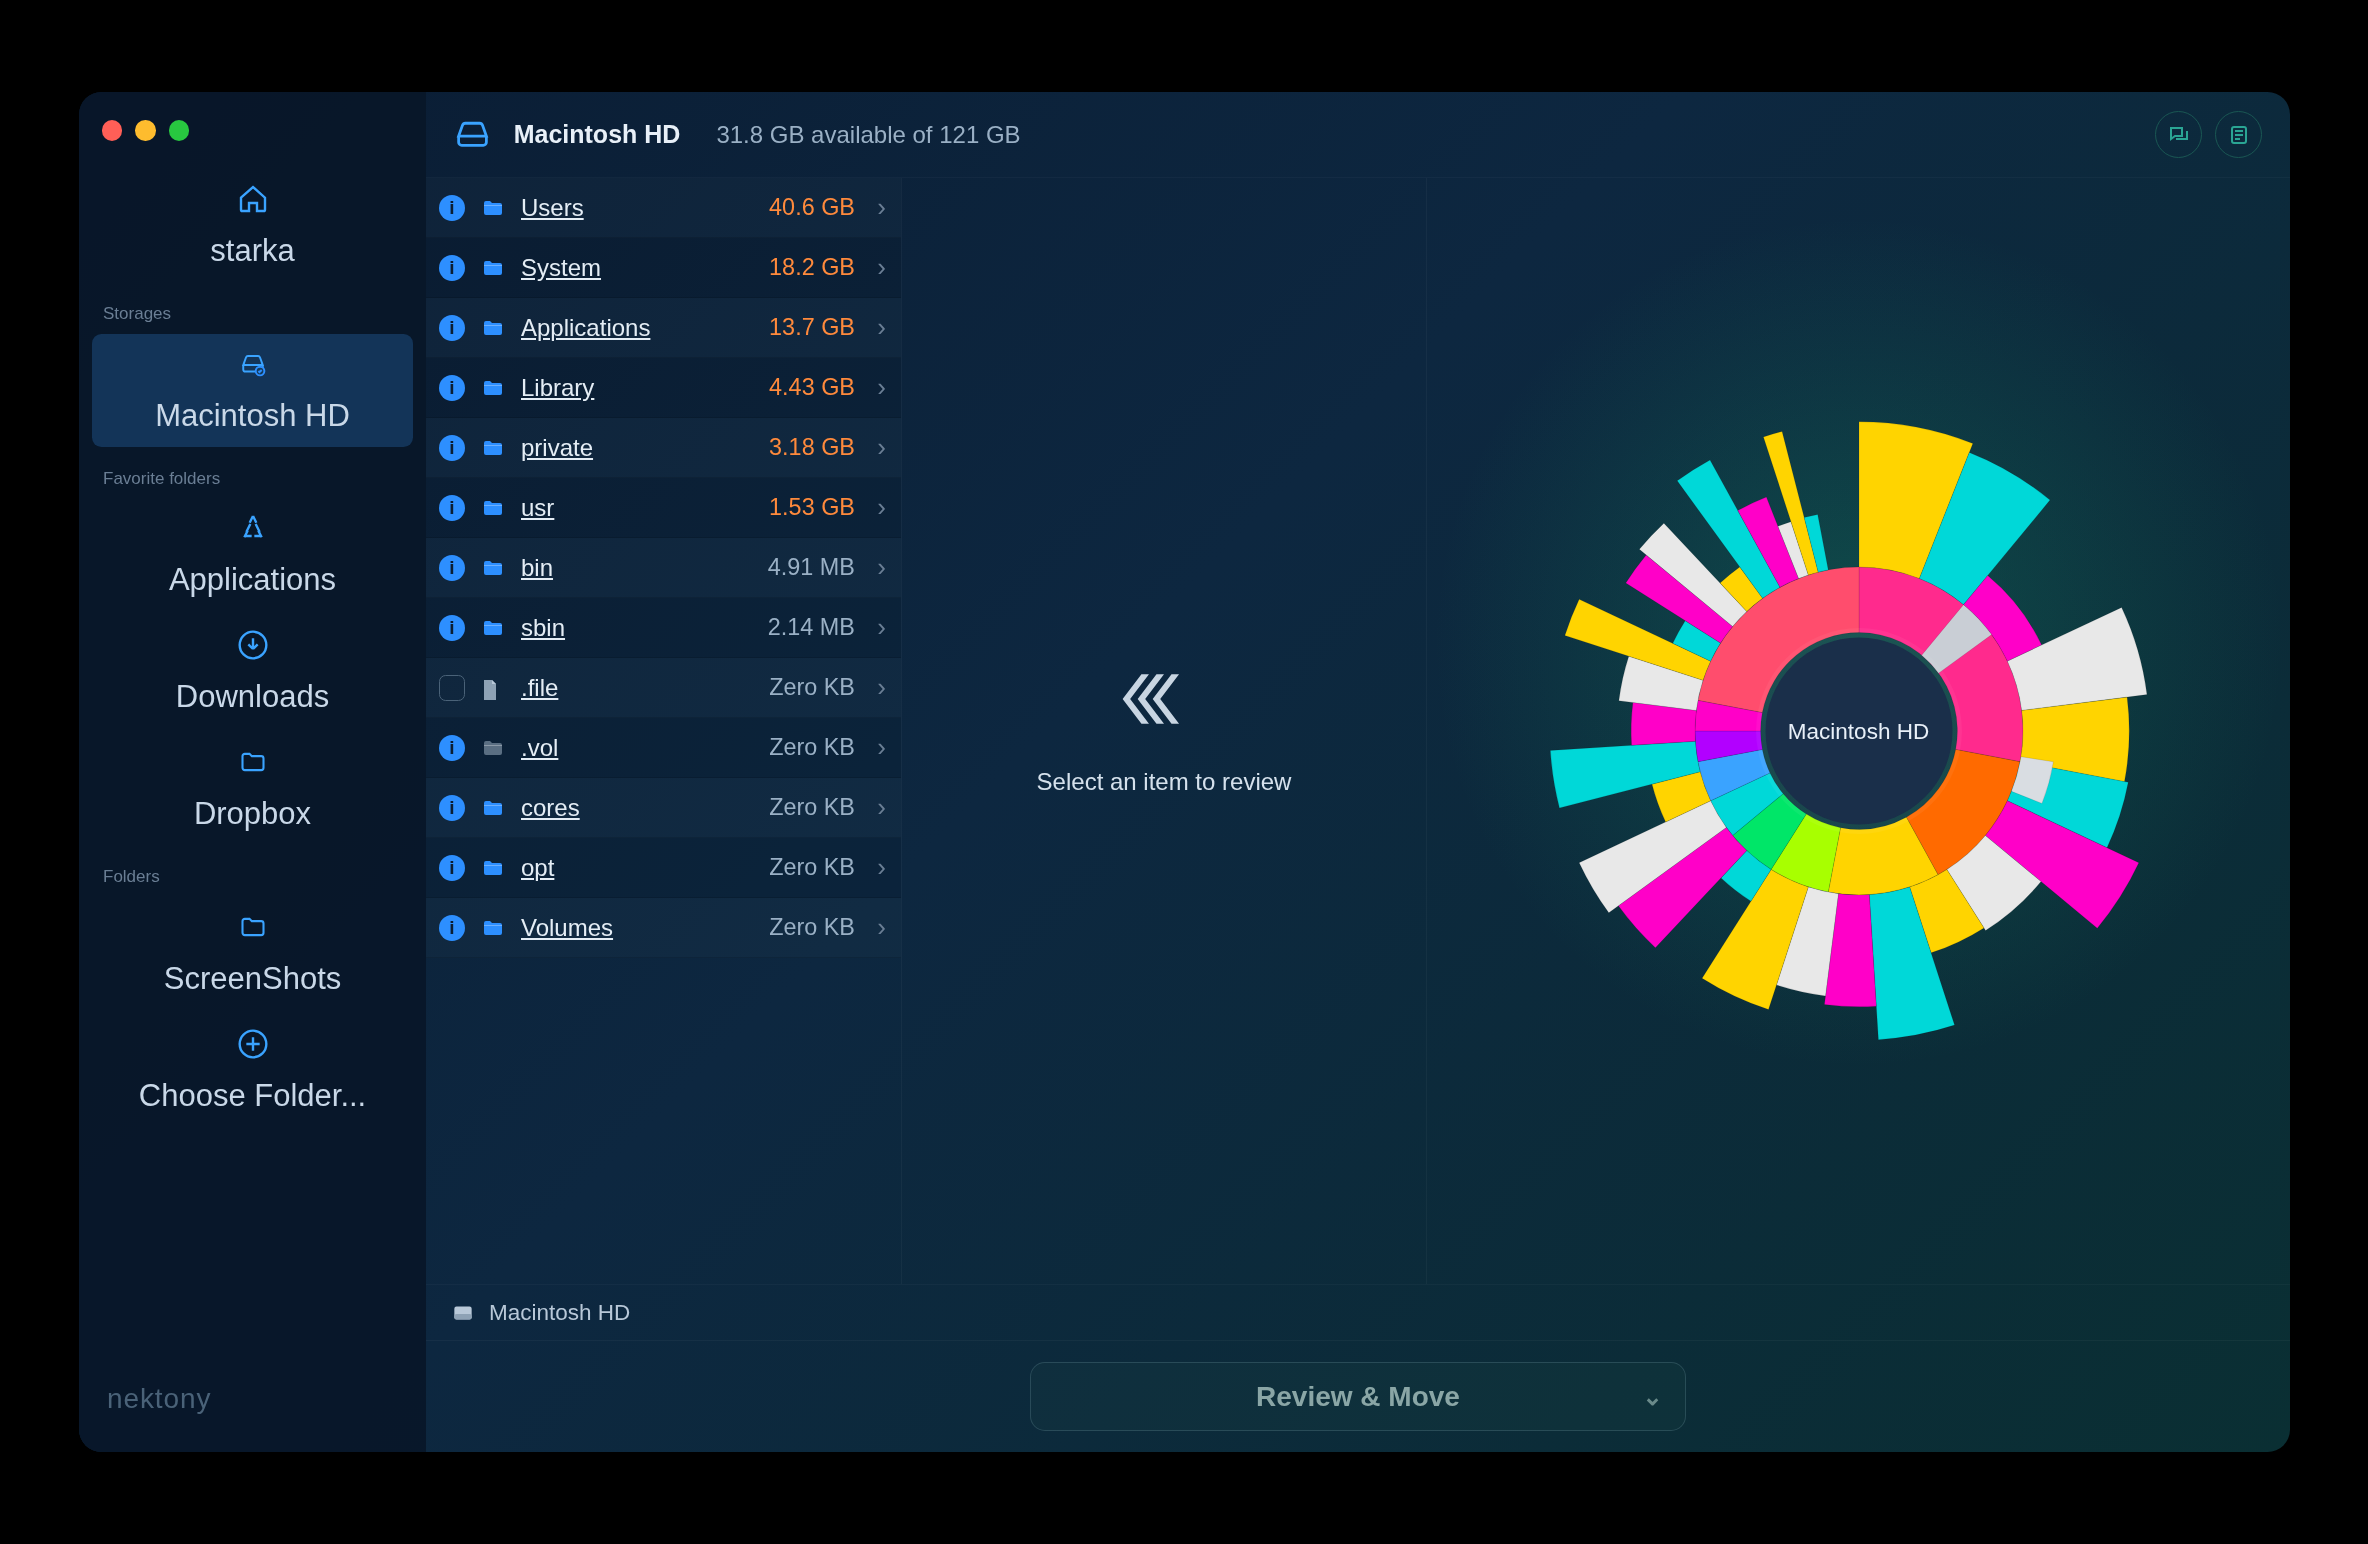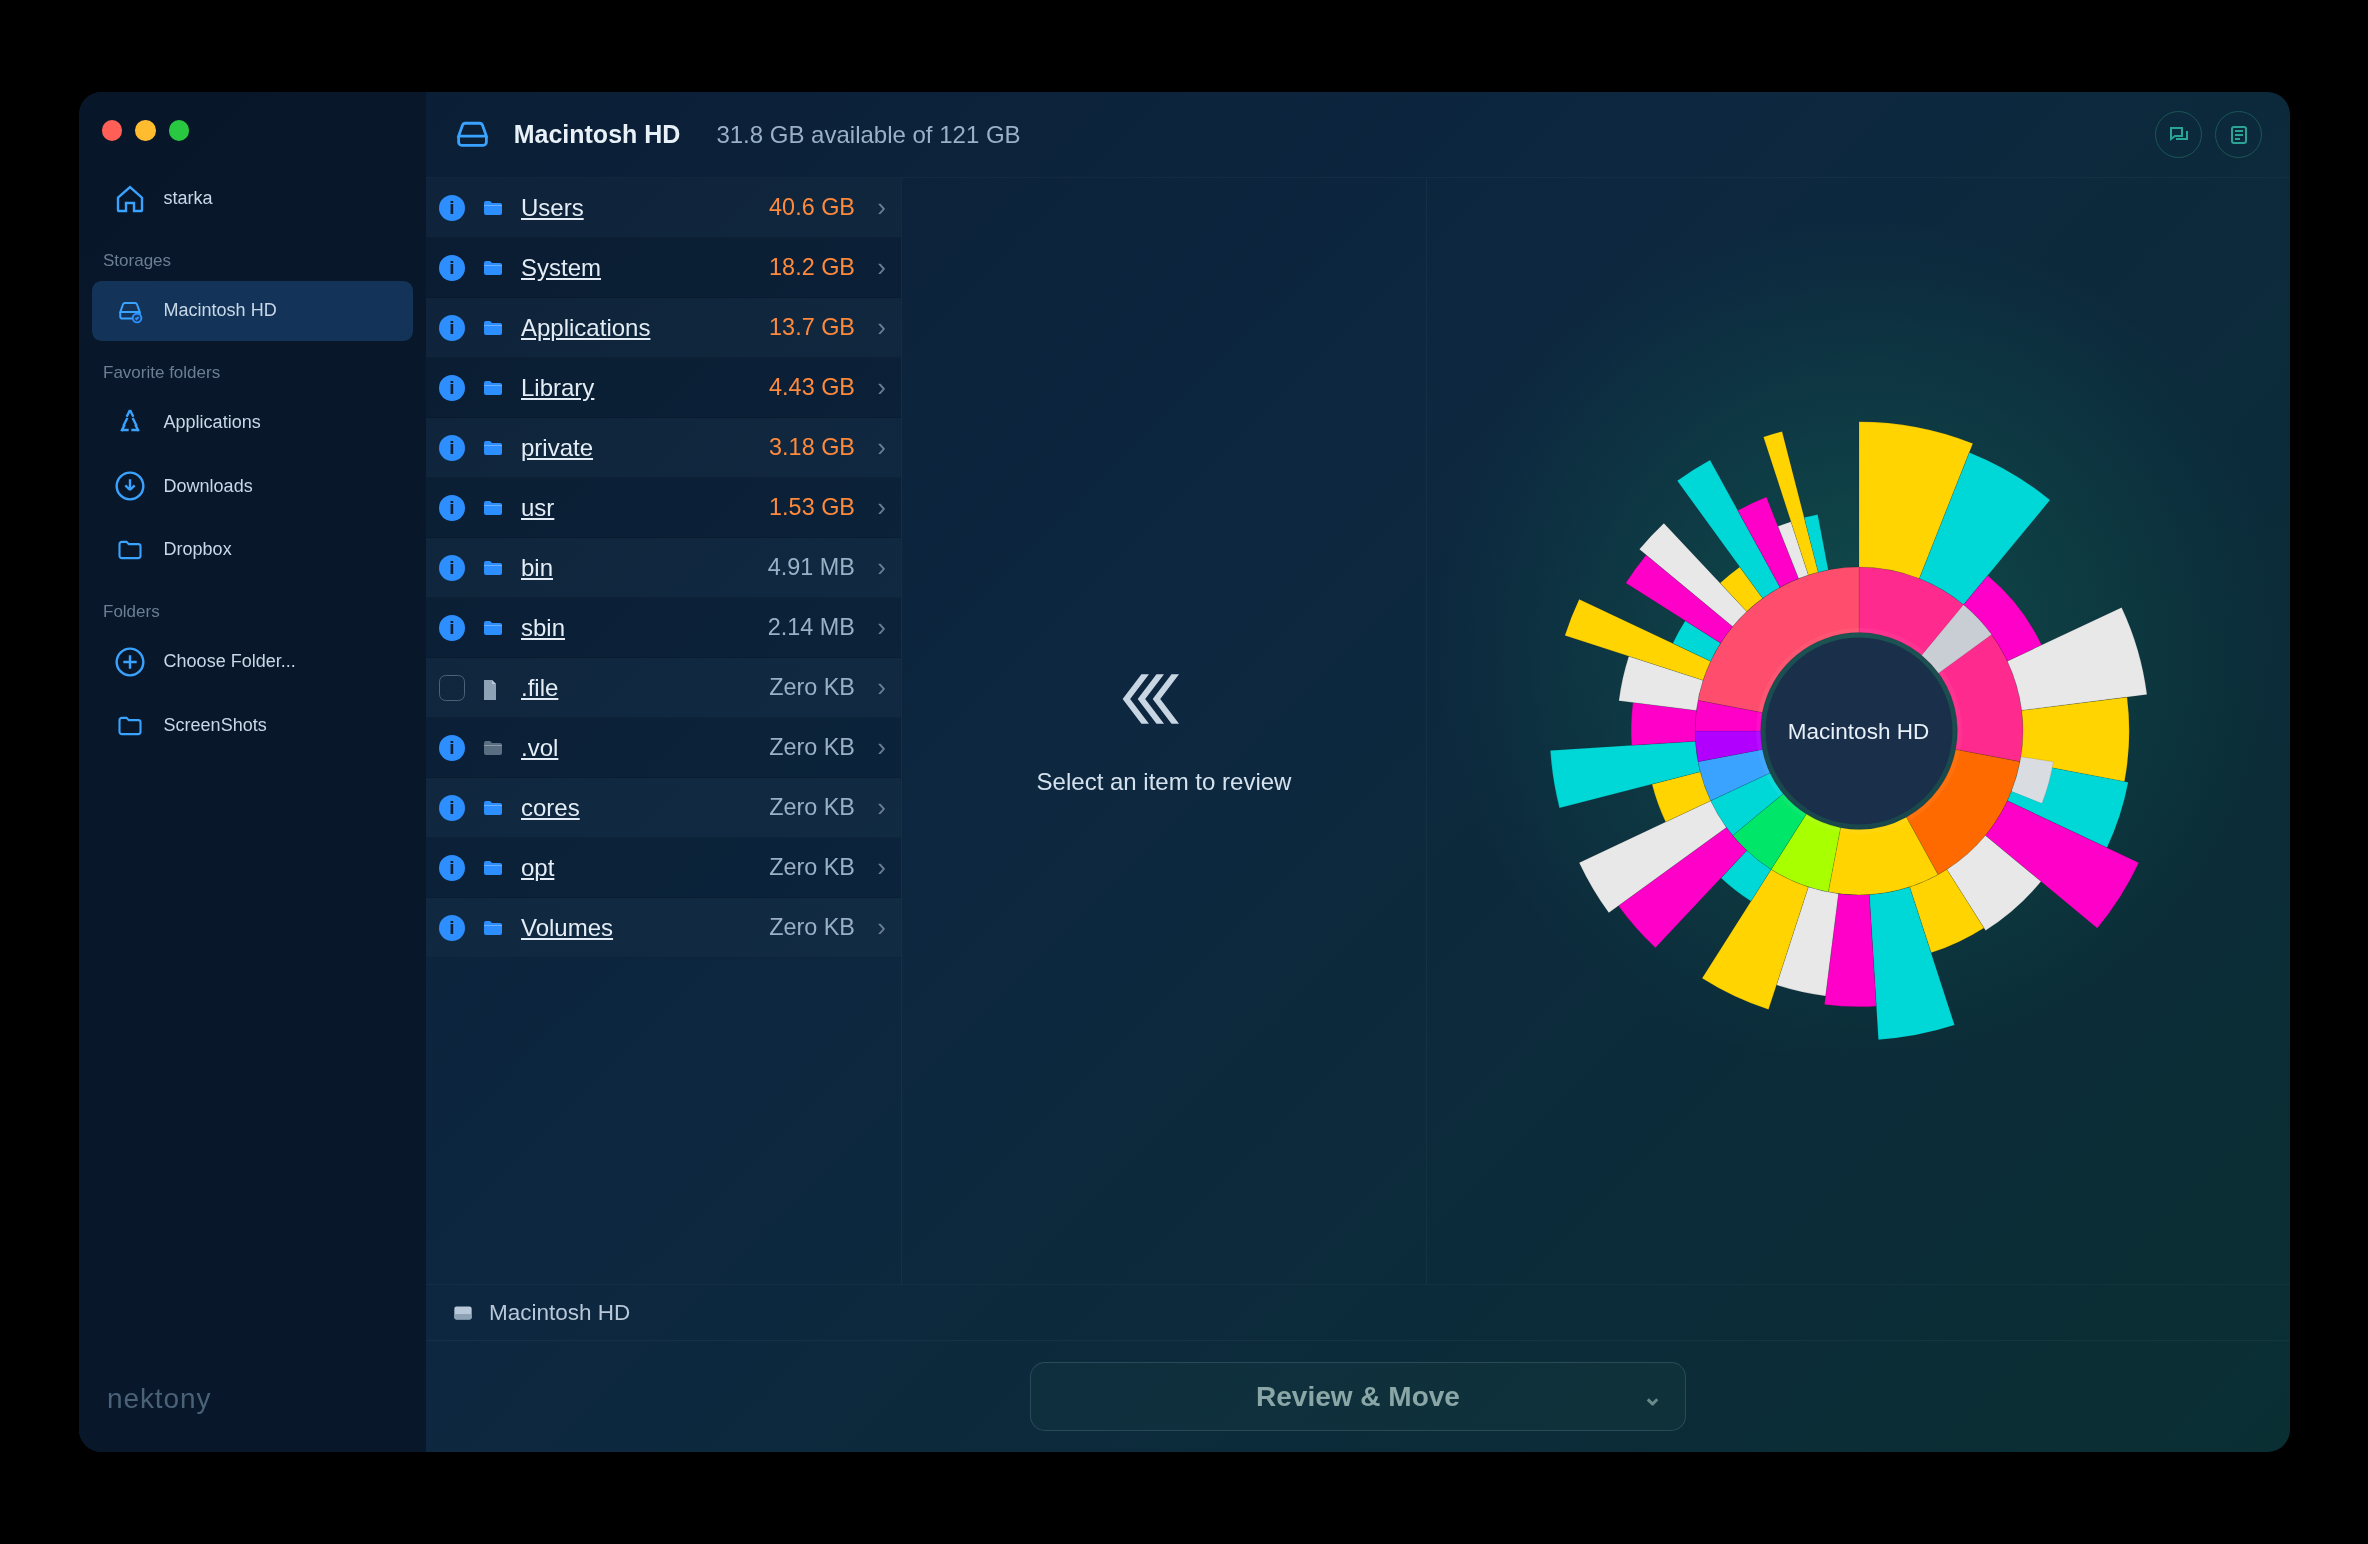--- a/index.html
+++ b/index.html
@@ -8,21 +8,21 @@
   .window {
     width: 2211px; height: 1360px; border-radius: 22.5px; overflow:hidden;
     background: linear-gradient(135deg, #0a1c33 0%, #0d2740 45%, #0a2f33 100%);
     display:flex; position:relative;
     box-shadow: 0 19px 56px rgba(0,0,0,0.6);
   }
   .sidebar { width: 347px; flex: 0 0 347px; background: rgba(8,22,40,0.9); display:flex; flex-direction:column; padding-top:17px;}
   .traffic { display:flex; gap:13px; padding: 11.2px 22.5px 26px 22.5px;}
   .dot { width:20.6px; height:20.6px; border-radius:50%; }
   .dot.red{background:#ff5f57;} .dot.yellow{background:#febc2e;} .dot.green{background:#28c840;}
-  .side-item { display:flex; align-items:center; gap:17px; padding: 13px 20.6px; color:#c9d8e8; font-size:18px; cursor:pointer; border-radius:9.4px; margin: 1.9px 13px;}
+  .side-item { display:flex; align-items:center; gap:17px; padding: 13px 20.6px; color:#c9d8e8; font-size:31px; cursor:pointer; border-radius:9.4px; margin: 1.9px 13px; flex-direction: column;}
   .side-item.active { background:#133458; }
   .side-icon { width:34px; height:34px; flex:0 0 34px; color:#3aa3ff; display:flex; align-items:center; justify-content:center;}
   .side-section { color:#6a7e94; font-size:17px; padding: 20.6px 24px 7.5px 24px; }
   .brand { margin-top:auto; padding: 22.5px 28px 37px 28px; color:#4a6278; font-size:28px; letter-spacing:0.9px; font-weight:300;}
   .main { flex:1; display:flex; flex-direction:column; }
   .topbar { height:86px; display:flex; align-items:center; padding: 0 28px; gap:19px; border-bottom: 0.9px solid rgba(255,255,255,0.03);}
   .disk-icon { width:37px; height:37px; color:#3aa3ff; }
   .disk-name { color:#e8f0f8; font-size:25px; font-weight:600; margin-left:3.7px;}
   .disk-avail { color:#9ab0c5; font-size:24px; margin-left:17px;}
   .topbar-actions { margin-left:auto; display:flex; gap:13px;}
@@ -118,34 +118,34 @@
               <path d="M3 7a2 2 0 0 1 2-2h4l2 2h8a2 2 0 0 1 2 2v8a2 2 0 0 1-2 2H5a2 2 0 0 1-2-2z"></path>
             </svg>
         </span>
         <span>Dropbox</span>
       </div>
 
       <div class="side-section">Folders</div>
 
       <div class="side-item">
         <span class="side-icon">
+          <svg viewBox="0 0 24 24" width="32" height="28" fill="none" stroke="currentColor" stroke-width="1.8">
+              <path d="M3 7a2 2 0 0 1 2-2h4l2 2h8a2 2 0 0 1 2 2v8a2 2 0 0 1-2 2H5a2 2 0 0 1-2-2z"></path>
+            </svg>
+        </span>
+        <span>ScreenShots</span>
+      </div>
+      <div class="side-item">
+        <span class="side-icon">
           <svg viewBox="0 0 24 24" width="32" height="32" fill="none" stroke="currentColor" stroke-width="1.8">
               <circle cx="12" cy="12" r="10"></circle>
               <path d="M12 7v10M7 12h10"></path>
             </svg>
         </span>
         <span>Choose Folder...</span>
-      </div>
-      <div class="side-item">
-        <span class="side-icon">
-          <svg viewBox="0 0 24 24" width="32" height="28" fill="none" stroke="currentColor" stroke-width="1.8">
-              <path d="M3 7a2 2 0 0 1 2-2h4l2 2h8a2 2 0 0 1 2 2v8a2 2 0 0 1-2 2H5a2 2 0 0 1-2-2z"></path>
-            </svg>
-        </span>
-        <span>ScreenShots</span>
       </div>
 
       <div class="brand">nektony</div>
     </div>
 
     <div class="main">
       <div class="topbar">
         <span class="disk-icon">
           <svg viewBox="0 0 24 24" width="37" height="37" fill="none" stroke="currentColor" stroke-width="1.8">
               <path d="M3 13h18l-2.5-7a2 2 0 0 0-1.9-1.3H7.4A2 2 0 0 0 5.5 6zM3 13v4a2 2 0 0 0 2 2h14a2 2 0 0 0 2-2v-4M7 16.5h.01M10 16.5h.01"></path>

